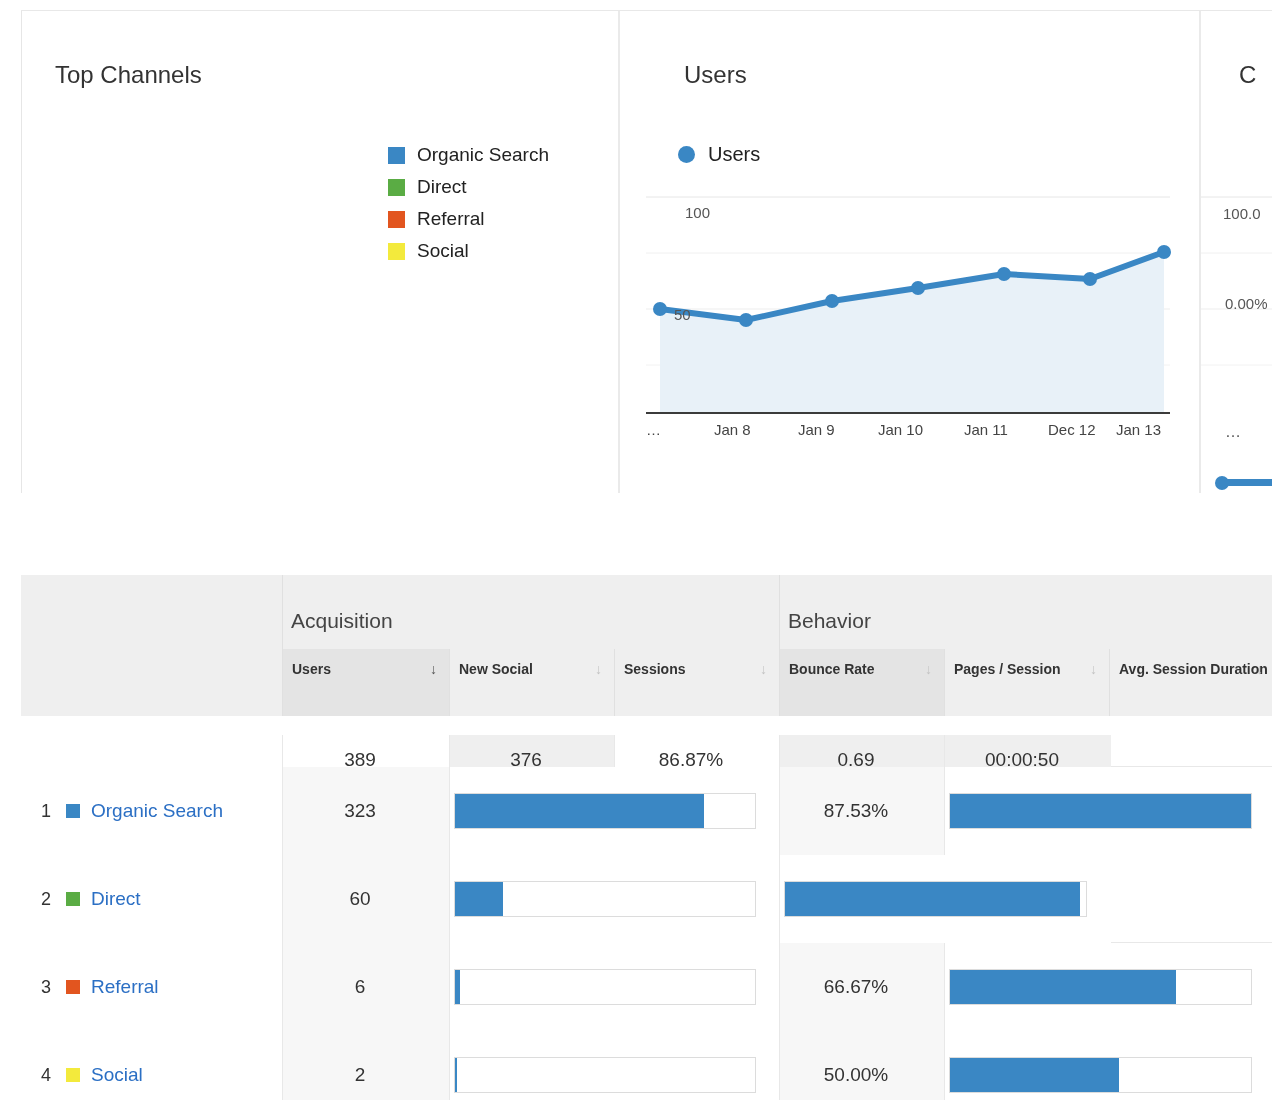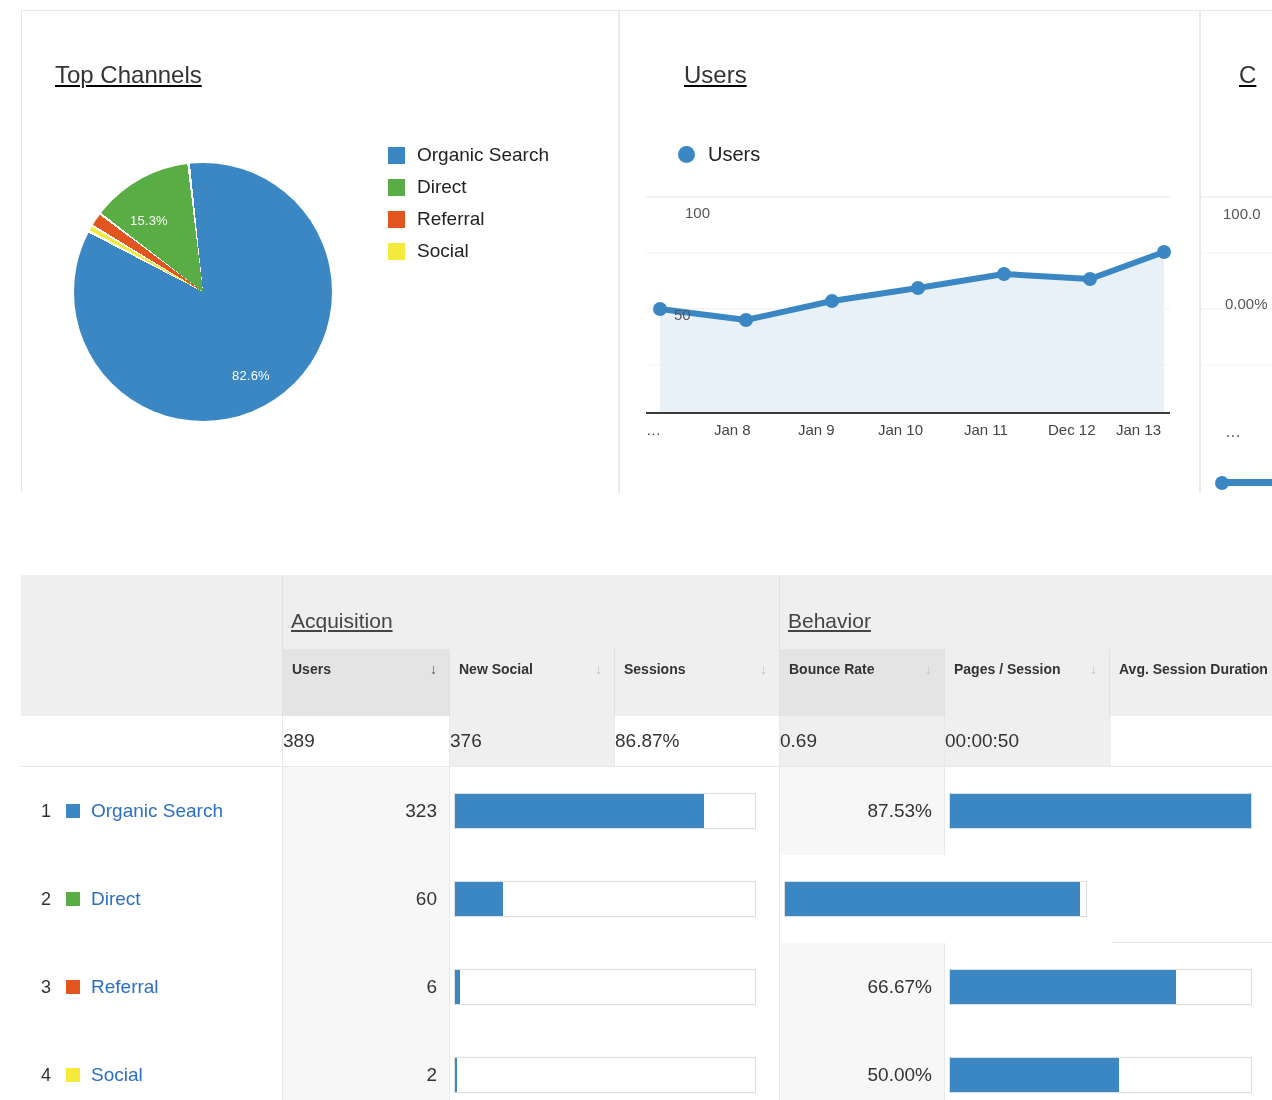--- a/index.html
+++ b/index.html
@@ -19,21 +19,20 @@
     border-top: 1px solid #e8e8e8;
     border-bottom: 1px solid #e0e0e0;
   }
   .chart-card {
     position: relative; height: 482px;
     background: #fff;
     border-left: 1px solid #eaeaea;
     border-right: 1px solid #eaeaea;
     padding: 0;
     flex: none;
-    text-decoration: underline;
   }
   .card-1 { width: 598px; border-left: 1px solid #e6e6e6; }
   .card-2 { width: 581px; }
   .card-3 { width: 600px; }
 
   .card-title {
     font-size: 24px; color: #333; font-weight: 400;
     padding-left: 33px; padding-top: 50px;
     line-height: 28px; white-space: nowrap;
   }
@@ -91,66 +90,61 @@
   .c3-ell { position: absolute; left: 24px; top: 412px; font-size: 16px; color: #555; letter-spacing: 2px; }
 
   
   .table { position: absolute; left: 21px; top: 575px; width: 1320px; }
   .trow { display: flex; }
   .cell { flex: none; display: flex; align-items: center; position: relative; }
 
   .hdr-group { height: 74px; background: #efefef; }
   .hdr-group .gl {
     font-size: 21px; color: #444; font-weight: 400;
-    padding-left: 8px; padding-top: 34px; align-self: flex-start; text-decoration: underline;
+    padding-left: 8px; padding-top: 34px; align-self: flex-start;
   }
   .hdr-col { height: 67px; background: #efefef; align-items: flex-start; }
   .hdr-col.active { background: #e4e4e4; }
   .hdr-col .cl {
     font-size: 14px; font-weight: bold; color: #333;
     padding: 11px 0 0 9px; line-height: 19px;
   }
   .sort { position: absolute; right: 12px; top: 12px; font-size: 14px; color: #c4c4c4; }
   .sort.on { color: #555; }
 
   .sum-row { height: 50px; }
-  .sum-cell { height: 50px; background: #efefef; justify-content: flex-start; }
+  .sum-cell { height: 50px; background: #efefef; justify-content: center; margin-top: 19px; }
   .sum-cell.white { background: #ffffff; }
   .sum-cell .v { font-size: 19px; color: #333; padding-right: 12px; }
 
   .drow { height: 88px; border-top: 1px solid #e8e8e8; }
   .drow .cell { height: 88px; }
   .c-name { background: #fff; padding-left: 20px; }
   .rank { font-size: 18px; color: #333; width: 18px; }
   .swatch { width: 14px; height: 14px; margin: 0 11px 0 7px; flex: none; }
   .chname { font-size: 19px; color: #2b6fc4; }
-  .c-num { background: #f7f7f7; justify-content: flex-end; }
+  .c-num { background: #f7f7f7; justify-content: center; }
   .c-num .v { font-size: 19px; color: #333; padding-right: 12px; }
   .c-bar { background: #fff; }
   .bartrack {
     height: 36px; border: 1px solid #dcdcdc; background: #fff;
     margin-left: 4px; position: relative;
   }
   .barfill { position: absolute; left: 0; top: 0; bottom: 0; background: #3a87c4; }
 </style>
 </head>
 <body>
 
 <div id="root">
 
   <div class="card-strip">
 
     <div class="chart-card card-1">
       <div class="card-title">Top Channels</div>
 
-      <div class="pie-wrap">
-        <div class="pie"></div>
-        <div class="pie-lbl pie-lbl-green">15.3%</div>
-        <div class="pie-lbl pie-lbl-blue">82.6%</div>
-      </div>
 
       <div class="pie-legend">
         <div class="lg-row">
           <span class="lg-sw" style="background:#3a87c4"></span>
           <span class="lg-tx">Organic Search</span>
         </div>
         <div class="lg-row">
           <span class="lg-sw" style="background:#5aac44"></span>
           <span class="lg-tx">Direct</span>
         </div>

